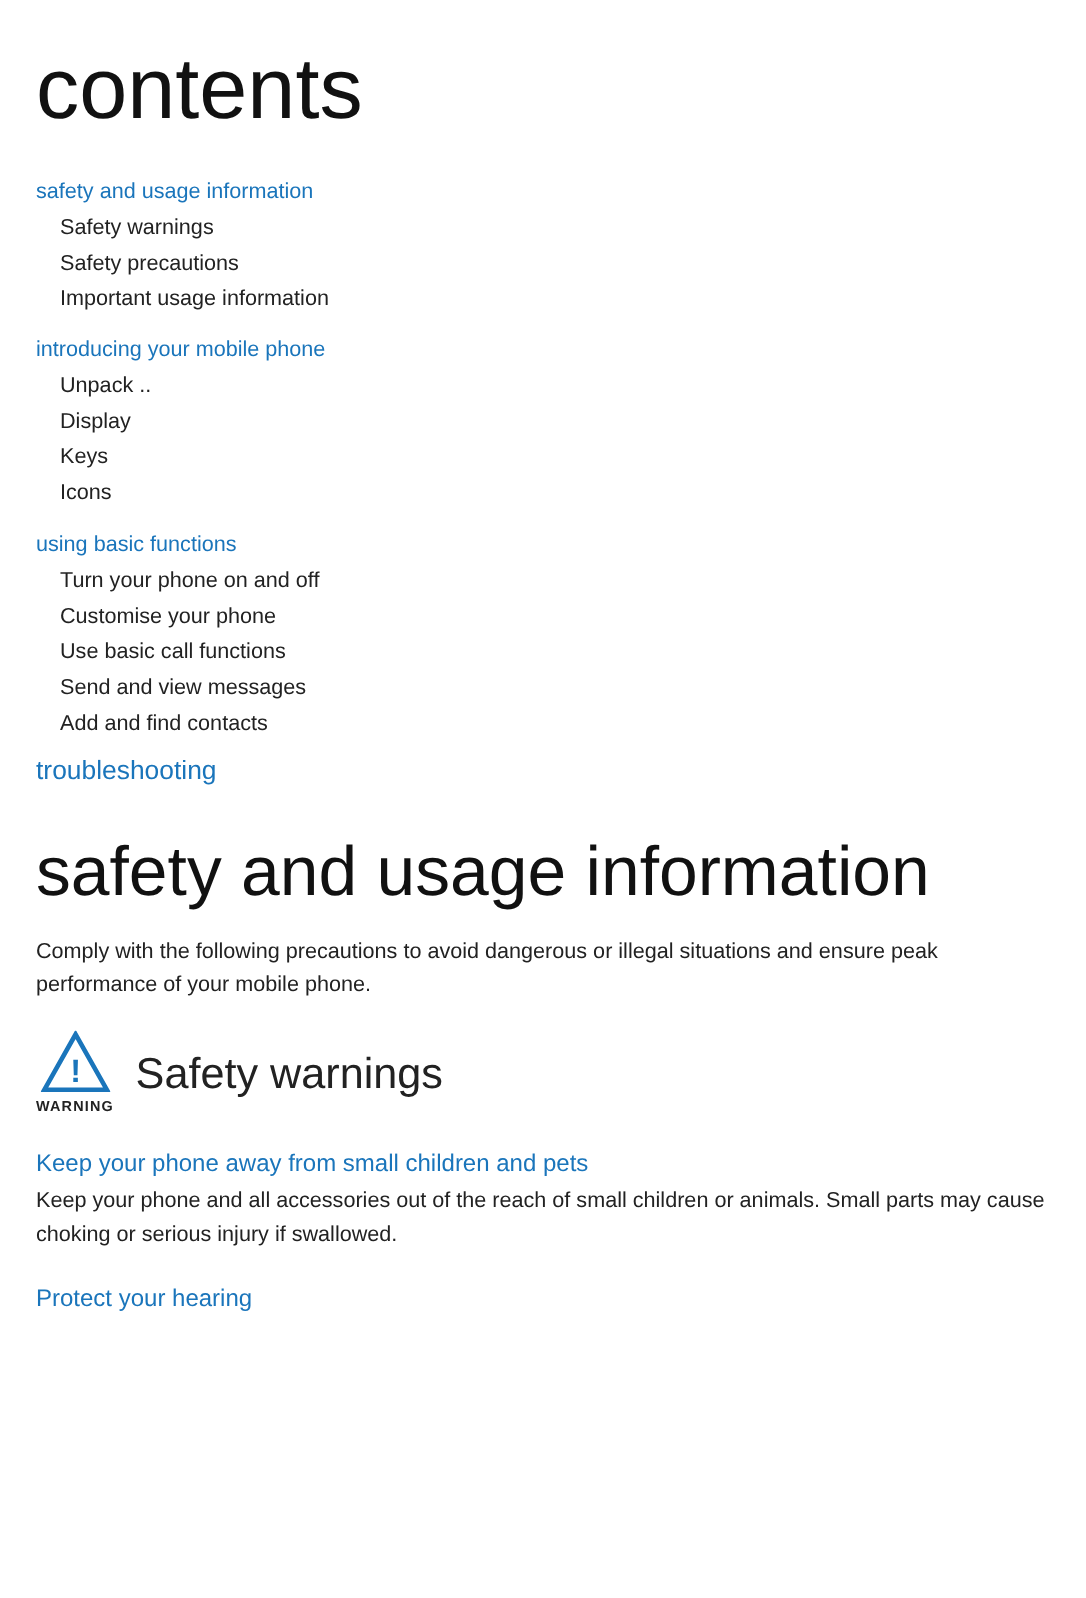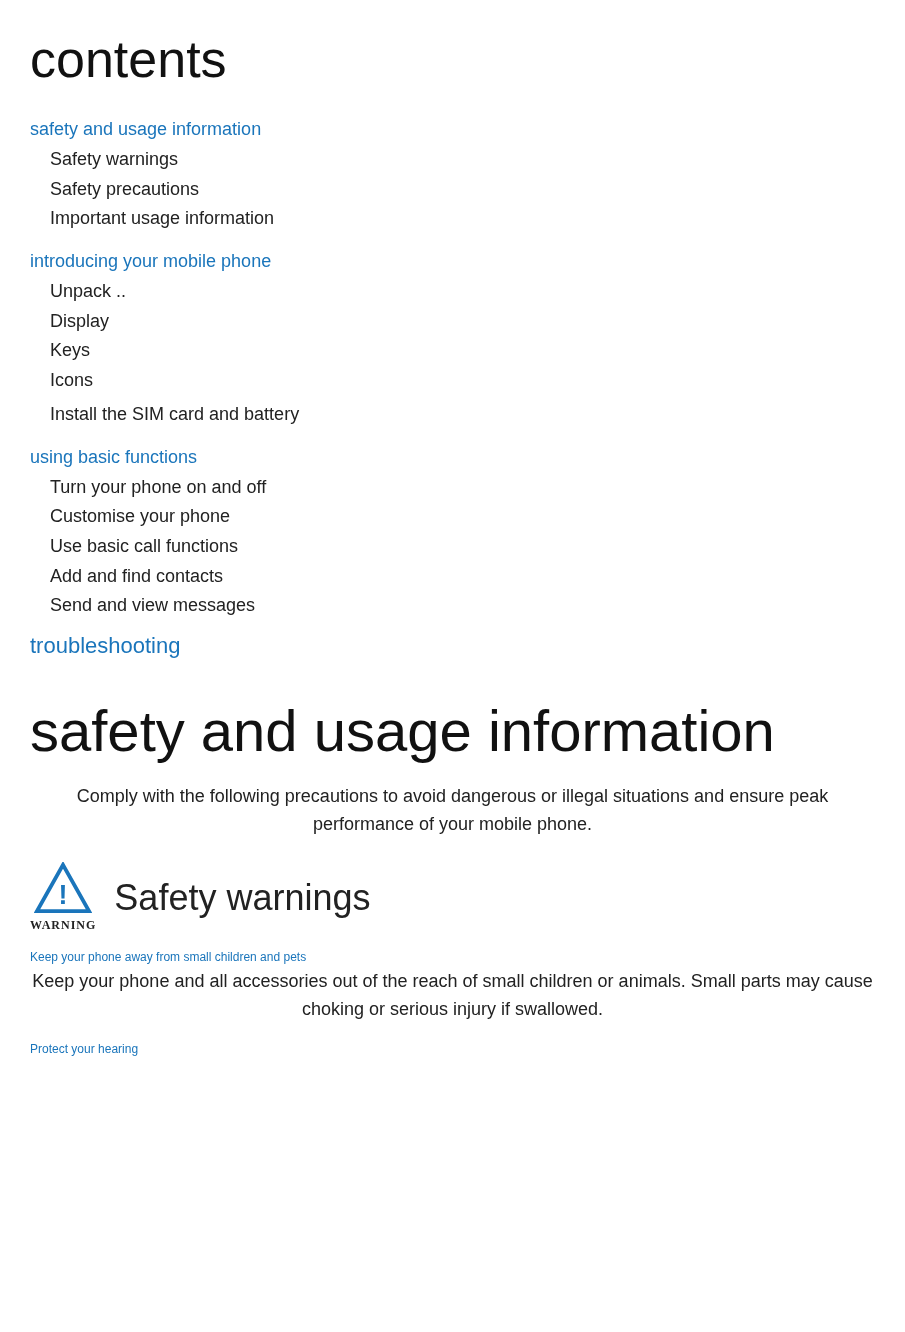--- a/index.html
+++ b/index.html
@@ -13,21 +13,21 @@
       background: #ffffff;
       color: #222222;
       width: 905px;
       min-height: 1332px;
       padding: 20px 30px;
       font-size: 18px;
       line-height: 1.5;
     }
 
     .page-title {
-      font-size: 52px;
+      font-size: 72px;
       font-weight: normal;
       color: #111111;
       margin-bottom: 18px;
     }
 
     .section-heading {
       color: #1a75bb;
       font-size: 18px;
       font-weight: normal;
       margin-top: 14px;
@@ -52,21 +52,20 @@
       margin-top: 36px;
       margin-bottom: 18px;
       line-height: 1.15;
     }
 
     .body-text {
       font-size: 18px;
       color: #222222;
       margin-bottom: 16px;
       line-height: 1.55;
-      text-align: center;
     }
 
     .warning-block {
       display: flex;
       align-items: center;
       margin: 24px 0 10px 0;
       gap: 18px;
     }
 
     .warning-icon-wrap {
@@ -79,33 +78,32 @@
       width: 58px;
       height: 52px;
     }
 
     .warning-label {
       font-size: 12px;
       font-weight: bold;
       color: #222222;
       letter-spacing: 1px;
       margin-top: 2px;
-      font-family: Liberation Serif, serif;
     }
 
     .warning-title {
       font-size: 36px;
       font-weight: normal;
       color: #222222;
     }
 
     .sub-heading-blue {
       color: #1a75bb;
-      font-size: 12px;
-      margin-top: 14px;
+      font-size: 20px;
+      margin-top: 24px;
       margin-bottom: 2px;
     }
 
     .troubleshooting-link {
       color: #1a75bb;
       font-size: 22px;
       margin-top: 8px;
       display: block;
     }
   </style>
@@ -125,30 +123,29 @@
 
   <div class="toc-block">
     <div class="section-heading">introducing your mobile phone</div>
     <div class="toc-item">Unpack  ..</div>
     <div class="toc-item">Display</div>
     <div class="toc-item">Keys</div>
     <div class="toc-item">Icons</div>
   </div>
 
   <div class="toc-block">
-    <div class="toc-item">Install the SIM card and battery</div>
   </div>
 
   <div class="toc-block">
     <div class="section-heading">using basic functions</div>
     <div class="toc-item">Turn your phone on and off</div>
     <div class="toc-item">Customise your phone</div>
     <div class="toc-item">Use basic call functions</div>
+    <div class="toc-item">Send and view messages</div>
     <div class="toc-item">Add and find contacts</div>
-    <div class="toc-item">Send and view messages</div>
   </div>
 
   <span class="troubleshooting-link">troubleshooting</span>
 
 </div>
 
 <h2 class="section-title-large">safety and usage information</h2>
 
 <p class="body-text">Comply with the following precautions to avoid dangerous or illegal situations and ensure peak performance of your mobile phone.</p>
 

